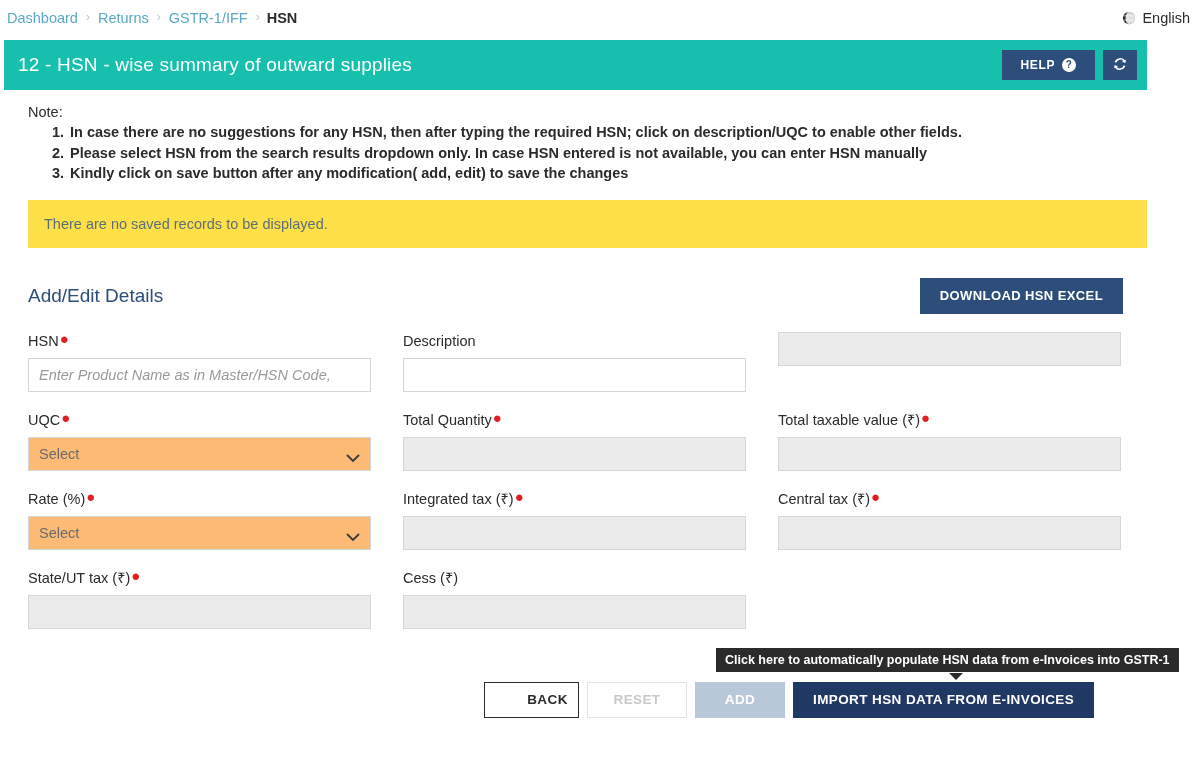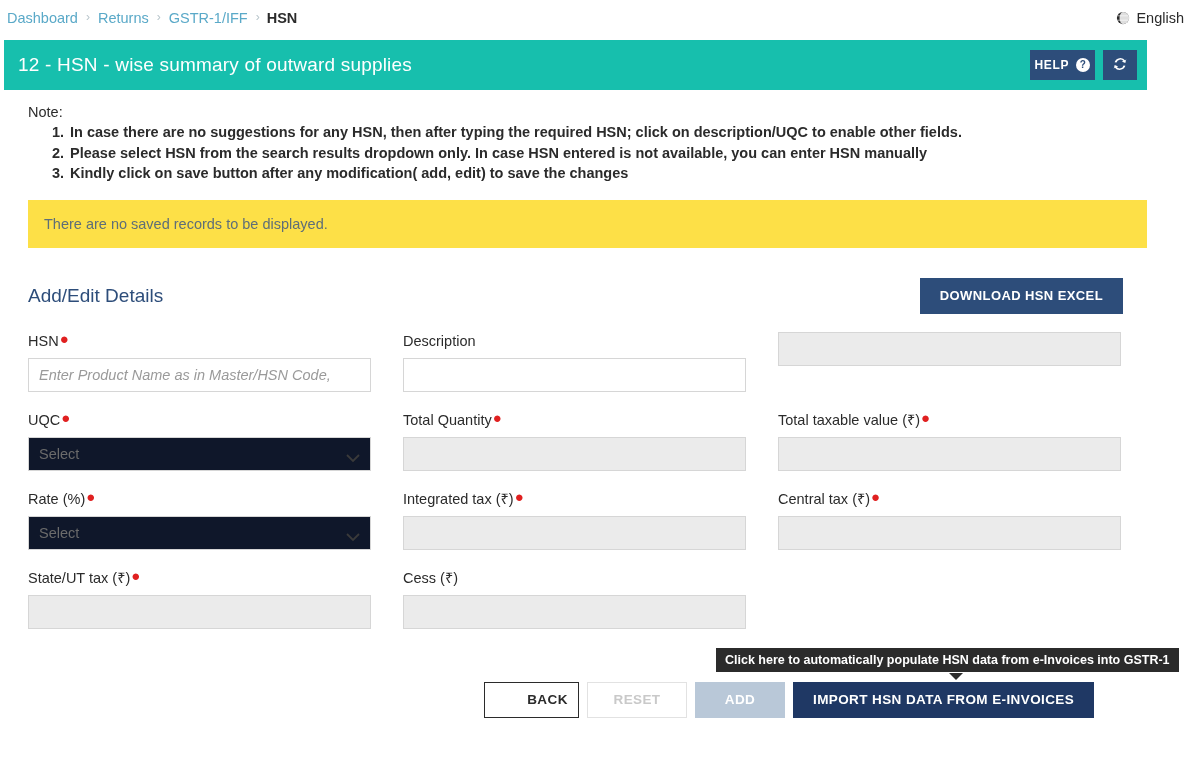--- a/index.html
+++ b/index.html
@@ -10,21 +10,21 @@
     font-family: "Liberation Sans", sans-serif;
     color: #333333;
     overflow: hidden;
   }
 
   
   .topbar {
     height: 36px;
     display: flex;
     align-items: center;
-    padding: 0 16px 0 6px;
+    padding: 0 10px 0 6px;
     background: #ffffff;
   }
   .breadcrumb {
     display: flex;
     align-items: center;
     font-size: 14.5px;
     white-space: nowrap;
   }
   .bc-link {
     color: #5aa9c8;
@@ -77,21 +77,21 @@
     align-items: center;
     gap: 8px;
   }
   .btn-help {
     background: #2d4d7a;
     color: #ffffff;
     font-size: 12px;
     font-weight: bold;
     letter-spacing: .6px;
     height: 30px;
-    padding: 0 5px;
+    padding: 0 19px;
     border: none;
     display: flex;
     align-items: center;
     gap: 7px;
     cursor: pointer;
   }
   .qmark {
     width: 14px; height: 14px;
     border-radius: 50%;
     background: #ffffff;
@@ -203,21 +203,21 @@
     outline: none;
     font-style: italic;
   }
   .inp.white { background: #ffffff; }
   .inp::placeholder { color: #9a9a9a; }
   .sel-wrap { position: relative; }
   .sel {
     width: 100%;
     height: 34px;
     border: 1px solid #d6d6d6;
-    background: #0f172a;
+    background: #fdba74;
     font-size: 14.5px;
     color: #6b6b6b;
     padding: 0 10px;
     display: flex;
     align-items: center;
     cursor: pointer;
   }
   .chev {
     position: absolute;
     right: 11px; top: 12px;

